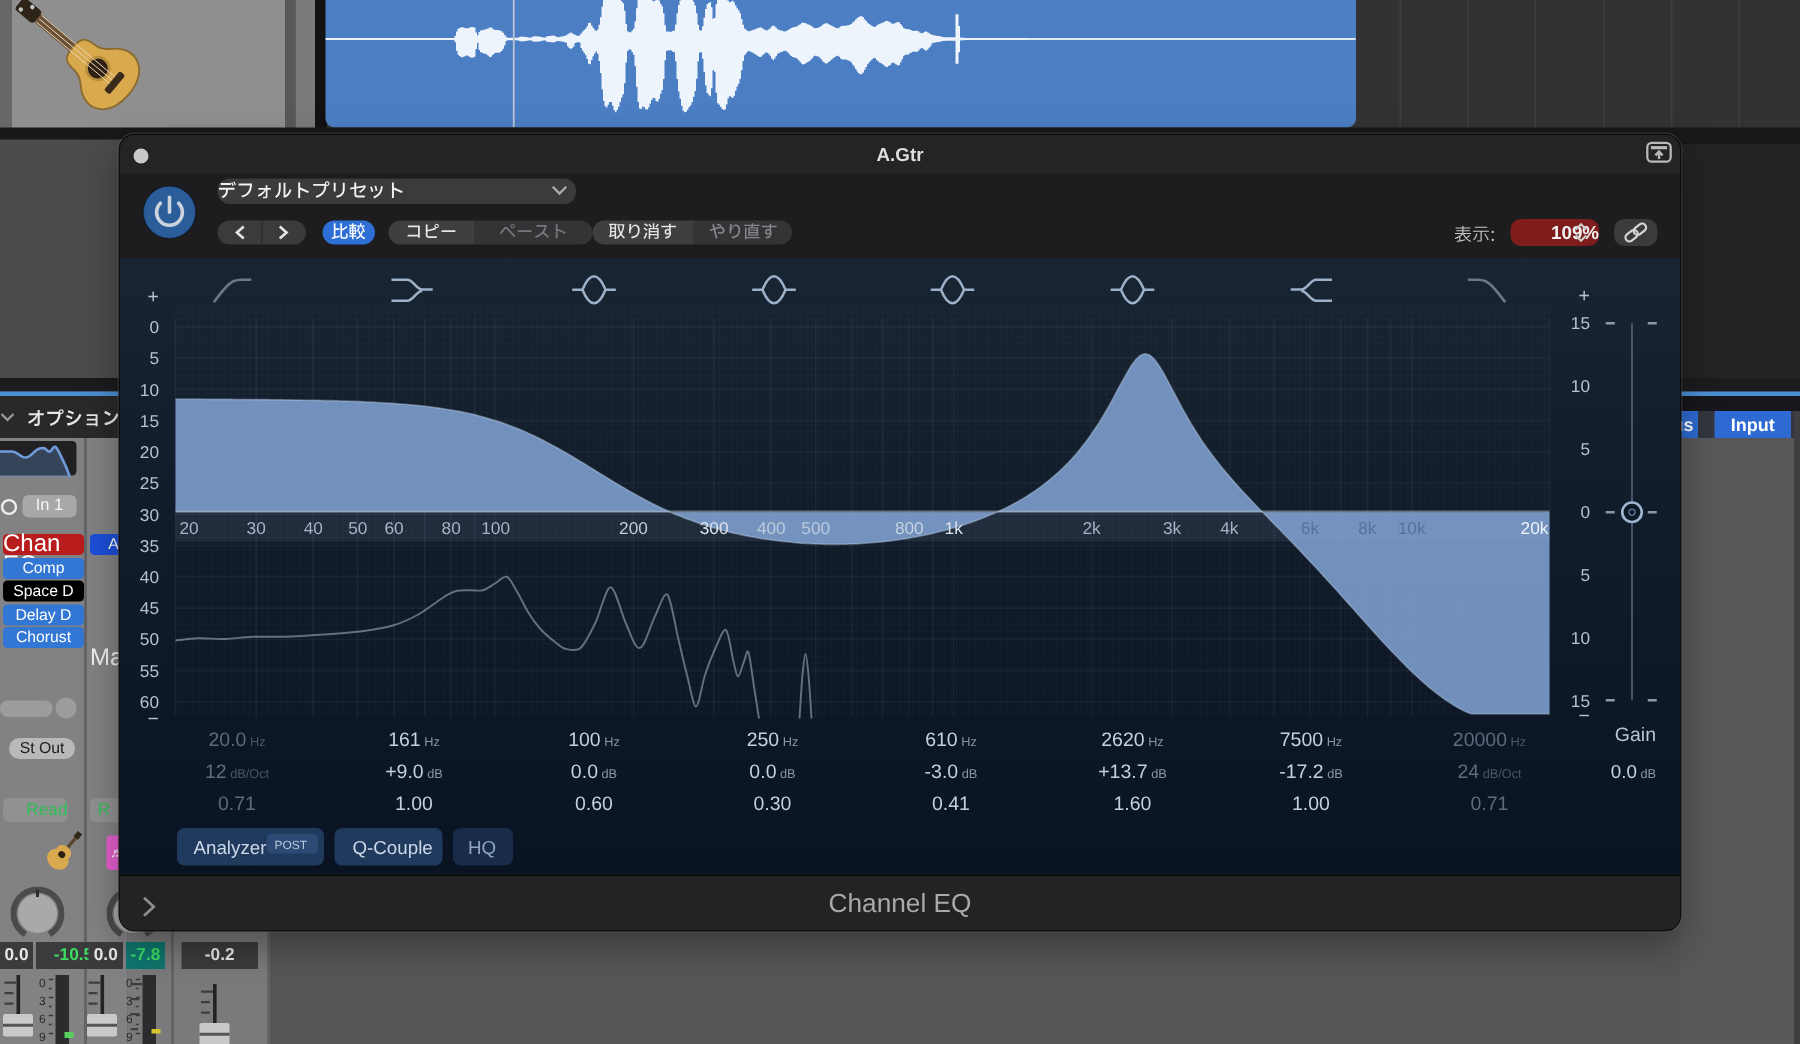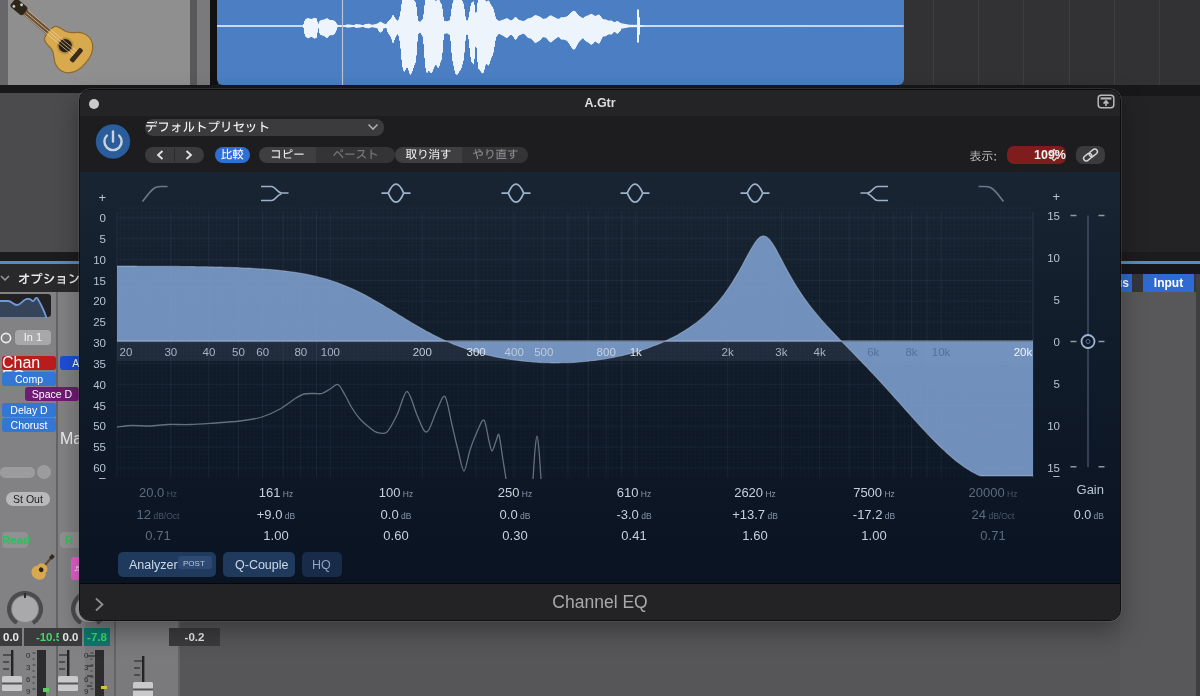--- a/index.html
+++ b/index.html
@@ -63,27 +63,27 @@
 <svg class="abs" style="left:0px;top:292px" width="52" height="27" viewBox="0 0 52 27">
 <path d="M0 9 L8 9 C12 9 13 13 17 13 C21 13 22.5 8 26.5 7 C28.5 6.6 29.5 6.4 30.5 7.4 C32 9 33 10 34.5 8 C35.5 6.2 36.5 5.2 37.5 6.4 C39.5 9.4 41 13 43 17 C44.5 20 45.5 23 46.5 26 L0 26 Z" fill="rgba(95,135,195,0.35)"></path>
 <path d="M0 9 L8 9 C12 9 13 13 17 13 C21 13 22.5 8 26.5 7 C28.5 6.6 29.5 6.4 30.5 7.4 C32 9 33 10 34.5 8 C35.5 6.2 36.5 5.2 37.5 6.4 C39.5 9.4 41 13 43 17 C44.5 20 45.5 23 46.5 26" stroke="#6f9ad8" stroke-width="1.8" fill="none"></path>
   </svg>
 <svg class="abs" style="left:0px;top:331px" width="14" height="14" viewBox="0 0 14 14">
     <circle cx="6" cy="7" r="4.6" fill="none" stroke="#ededef" stroke-width="1.6"></circle>
   </svg>
 <div class="abs" style="left:15px;top:330px;width:36px;height:14.5px;background:#a8a8aa;border-radius:4px;color:#f4f4f6;font-size:11px;text-align:center;line-height:14.5px;">In 1</div>
 <div class="abs" style="left:2px;top:356.0px;width:54px;height:14px;background:#b91c1c;border-radius:3px;color:#fff;font-size:16px;text-align:left;line-height:14px;">Chan EQ</div>
 <div class="abs" style="left:2px;top:371.5px;width:54px;height:14px;background:#3377d4;border-radius:3px;color:#fff;font-size:10.5px;text-align:center;line-height:14px;">Comp</div>
-<div class="abs" style="left:2px;top:387.0px;width:54px;height:14px;background:#701a75;border-radius:3px;color:#fff;font-size:10.5px;text-align:center;line-height:14px;margin-left:23px;">Space D</div>
+<div class="abs" style="left:2px;top:387.0px;width:54px;height:14px;background:#000000;border-radius:3px;color:#fff;font-size:10.5px;text-align:center;line-height:14px;">Space D</div>
 <div class="abs" style="left:2px;top:402.5px;width:54px;height:14px;background:#3377d4;border-radius:3px;color:#fff;font-size:10.5px;text-align:center;line-height:14px;">Delay D</div>
 <div class="abs" style="left:2px;top:418.0px;width:54px;height:14px;background:#3377d4;border-radius:3px;color:#fff;font-size:10.5px;text-align:center;line-height:14px;">Chorust</div>
 <div class="abs" style="left:0px;top:467px;width:35px;height:11px;background:#9c9c9e;border-radius:5px;"></div>
 <div class="abs" style="left:37px;top:465px;width:14px;height:14px;background:#9c9c9e;border-radius:50%;"></div>
 <div class="abs" style="left:6px;top:492px;width:44px;height:14px;background:#b9b9bb;border-radius:7px;color:#1c1c1c;font-size:10.5px;text-align:center;line-height:14px;">St Out</div>
-<div class="abs" style="left:2px;top:532px;width:26px;height:16px;background:#919193;border-radius:4px;color:#2fbf55;font-size:11.5px;text-align:right;line-height:16px;font-weight:bold;">Read</div>
+<div class="abs" style="left:2px;top:532px;width:43px;height:16px;background:#919193;border-radius:4px;color:#2fbf55;font-size:11.5px;text-align:right;line-height:16px;">Read</div>
 <svg class="abs" style="left:28px;top:553px;" width="30" height="30" viewBox="0 0 30 30">
 <g transform="rotate(40 15 15)">
  <rect x="13.6" y="1" width="2.2" height="15" fill="#5a4632"></rect>
  <rect x="12.8" y="-1.5" width="3.8" height="4.5" fill="#33271a"></rect>
  <ellipse cx="14.7" cy="21.5" rx="7.6" ry="6.6" fill="#d8a94e"></ellipse>
  <ellipse cx="14.7" cy="15.5" rx="5.4" ry="4.4" fill="#d8a94e"></ellipse>
  <ellipse cx="14.7" cy="17.5" rx="2.4" ry="2.2" fill="#2d2013"></ellipse>
 </g>
   </svg>
 <svg class="abs" style="left:7px;top:591px;" width="36" height="36" viewBox="0 0 36 36">
@@ -97,21 +97,21 @@
 <div class="abs" style="left:60px;top:430px;width:25px;height:12px;color:#f0f0f0;font-size:16px;">Mas</div>
 <div class="abs" style="left:60px;top:532px;width:25px;height:16px;background:#919193;border-radius:4px;color:#2fbf55;font-size:11.5px;padding-left:5px;line-height:16px;">R</div>
 <div class="abs" style="left:71px;top:557px;width:14px;height:23px;background:#e85fd0;border-radius:3px;color:#fff;font-size:9px;text-align:center;line-height:23px;">♬</div>
 <svg class="abs" style="left:71px;top:591px;" width="36" height="36" viewBox="0 0 36 36">
     <circle cx="18" cy="18" r="16" fill="none" stroke="#4b4b4d" stroke-width="4" stroke-dasharray="83.4 100.5" stroke-dashoffset="0.0" transform="rotate(120 18 18)"></circle>
     <circle cx="18" cy="18" r="13" fill="#a9a9ab"></circle>
     <rect x="17.0" y="2.0" width="2" height="5" fill="#2c2c2e"></rect>
   </svg>
 <div class="abs" style="left:59px;top:628px;width:23px;height:18px;background:#3b3b3d;color:#e8e8e8;font-size:11.5px;font-weight:bold;text-align:center;line-height:18px;">0.0</div>
 <div class="abs" style="left:84px;top:628px;width:26px;height:18px;background:#0f766e;color:#3ddc63;font-size:11.5px;font-weight:bold;text-align:center;line-height:18px;">-7.8</div>
-<div class="abs" style="left:121px;top:628px;width:51px;height:18px;background:#3b3b3d;color:#e8e8e8;font-size:11.5px;font-weight:bold;text-align:center;line-height:18px;margin-left:48px;">-0.2</div>
+<div class="abs" style="left:121px;top:628px;width:51px;height:18px;background:#3b3b3d;color:#e8e8e8;font-size:11.5px;font-weight:bold;text-align:center;line-height:18px;">-0.2</div>
 <svg class="abs" style="left:0px;top:650px" width="26" height="46" viewBox="0 0 26 46">
     <rect x="11" y="0" width="2.4" height="40" fill="#232325"></rect>
     <rect x="2" y="26" width="20" height="15" rx="1.5" fill="#c9c9cb"></rect>
     <rect x="2" y="32.5" width="20" height="2" fill="#555"></rect>
     <path d="M3 5 h8 M3 12 h6 M3 19 h6" stroke="#3e3e40" stroke-width="1.5"></path>
   </svg>
 <svg class="abs" style="left:26px;top:650px" width="22" height="46" viewBox="0 0 22 46">
     <text x="0" y="8" font-size="8" fill="#2a2a2a" font-family="Liberation Sans">0</text>
     <text x="0" y="20" font-size="8" fill="#2a2a2a" font-family="Liberation Sans">3</text>
     <text x="0" y="32" font-size="8" fill="#2a2a2a" font-family="Liberation Sans">6</text>

